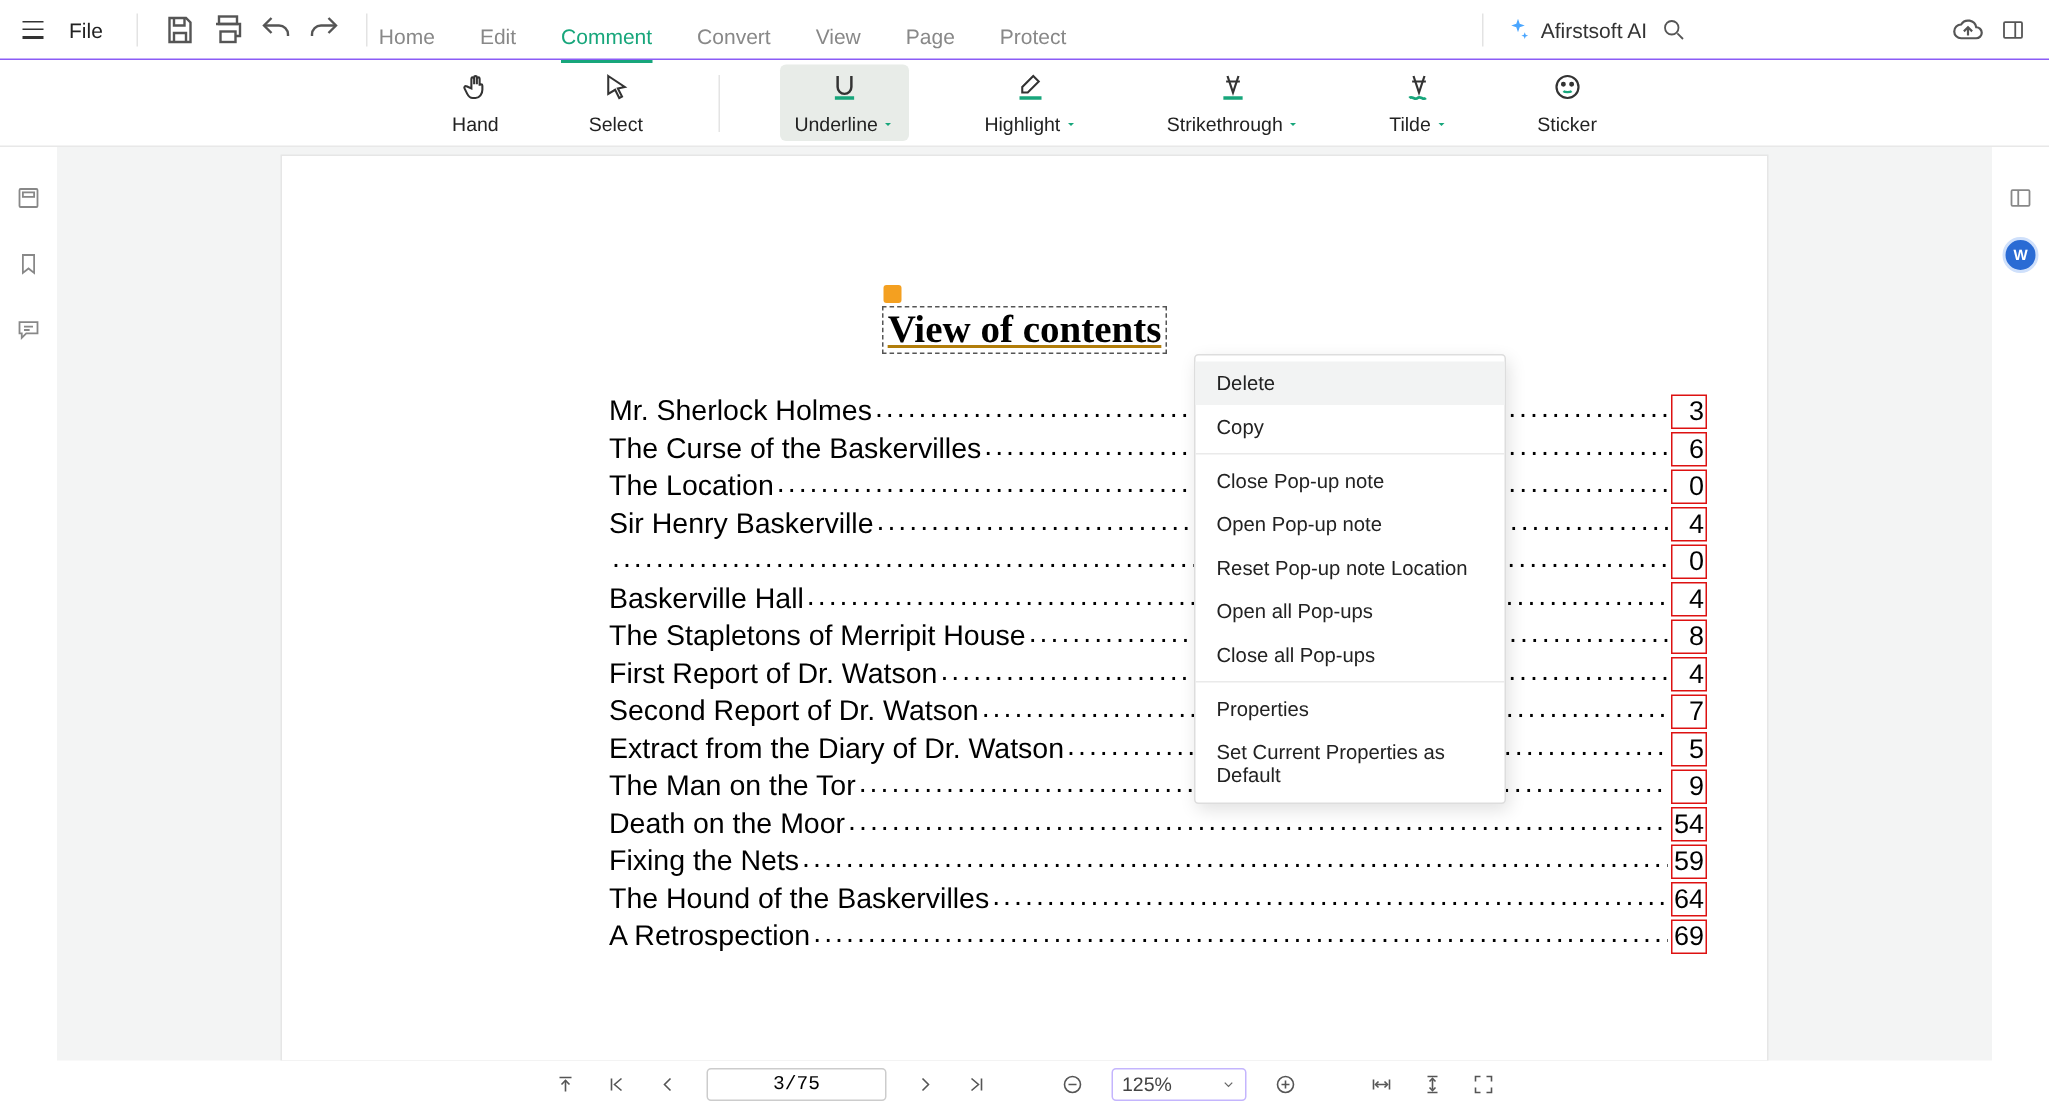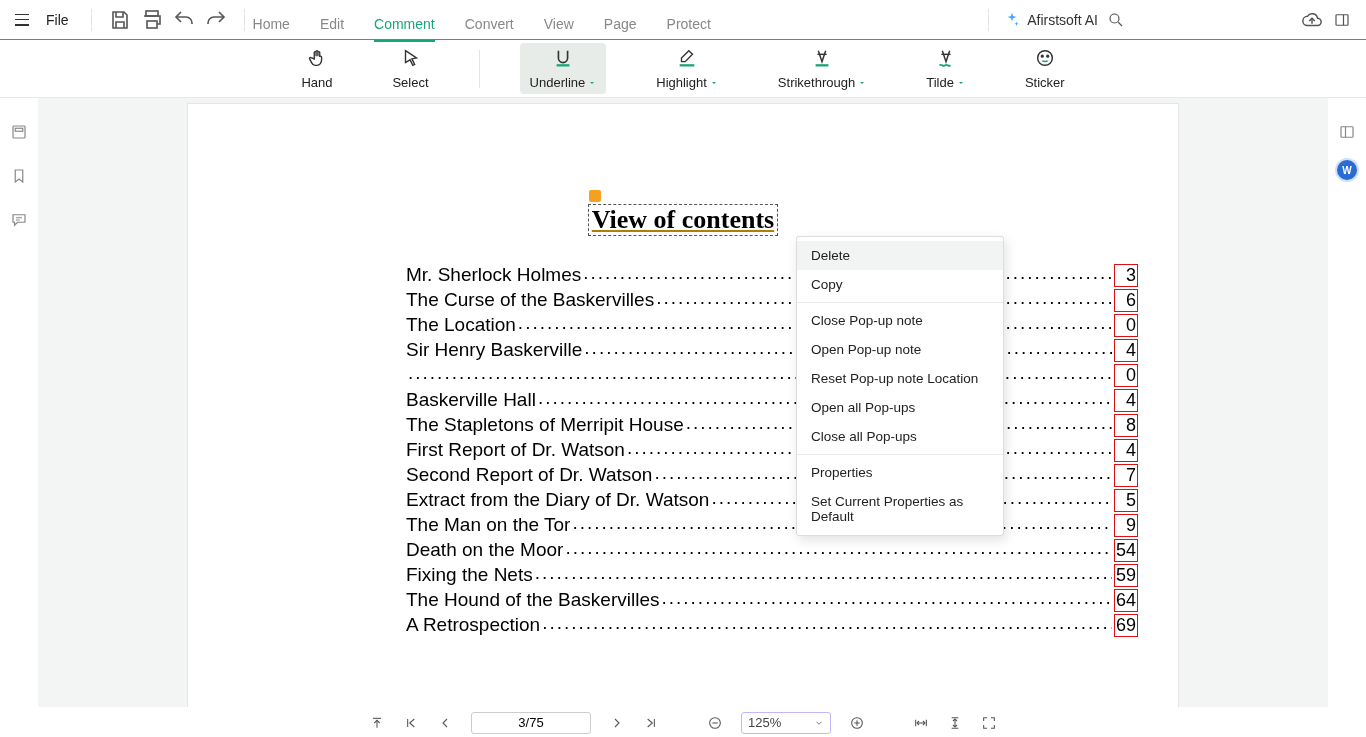--- a/index.html
+++ b/index.html
@@ -56,21 +56,21 @@
 
 
 .ctx-menu { position: absolute; left: 560px; top: 132px; width: 208px; background: #fff; border: 1px solid #ddd; box-shadow: 2px 4px 12px rgba(0,0,0,.12); border-radius: 3px; padding: 4px 0; z-index: 50; margin-left: 48px; }
 .ctx-item { padding: 7px 14px; font-size: 13.5px; color: #222; cursor: pointer; }
 .ctx-item.hover { background: #f2f3f3; }
 .ctx-sep { height: 1px; background: #eaeaea; margin: 3px 0; }
 
 
 .bottombar { height: 30px; display: flex; align-items: center; justify-content: center; gap: 18px; border-top: 1px solid #fff; font-size: 13px; color: #444; }
 .bottombar .bicon { width: 16px; height: 16px; stroke: #555; fill: none; cursor:pointer;}
-.page-input { width: 120px; height: 22px; border: 1px solid #ccc; border-radius: 3px; text-align: center; font-size: 13px;}
+.page-input { width: 120px; height: 22px; border: 1px solid #ccc; border-radius: 3px; text-align: center; font-size: 13px; font-family: Liberation Mono, monospace;}
 .zoom-select { width: 90px; height: 22px; border: 1px solid #c4b5fd; border-radius: 3px; font-size: 13px; padding: 0 6px; display:flex; align-items:center; justify-content:space-between;}
 </style>
 </head>
 <body>
 
 <div class="titlebar">
   <div class="titlebar-left">
     <div class="tb-btn">
       <div class="menu-icon">
           <span></span>

